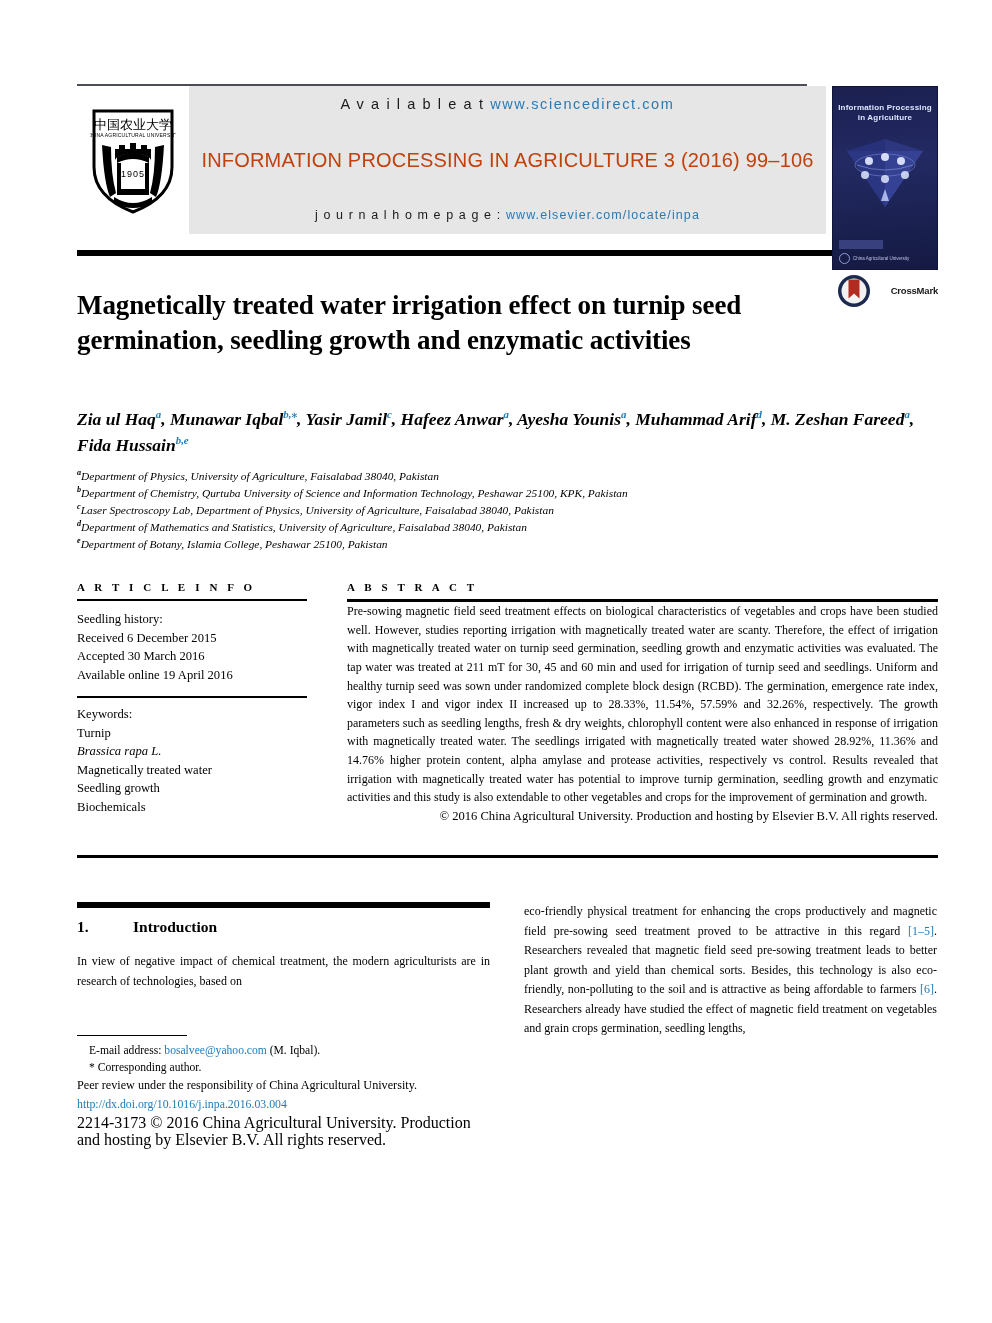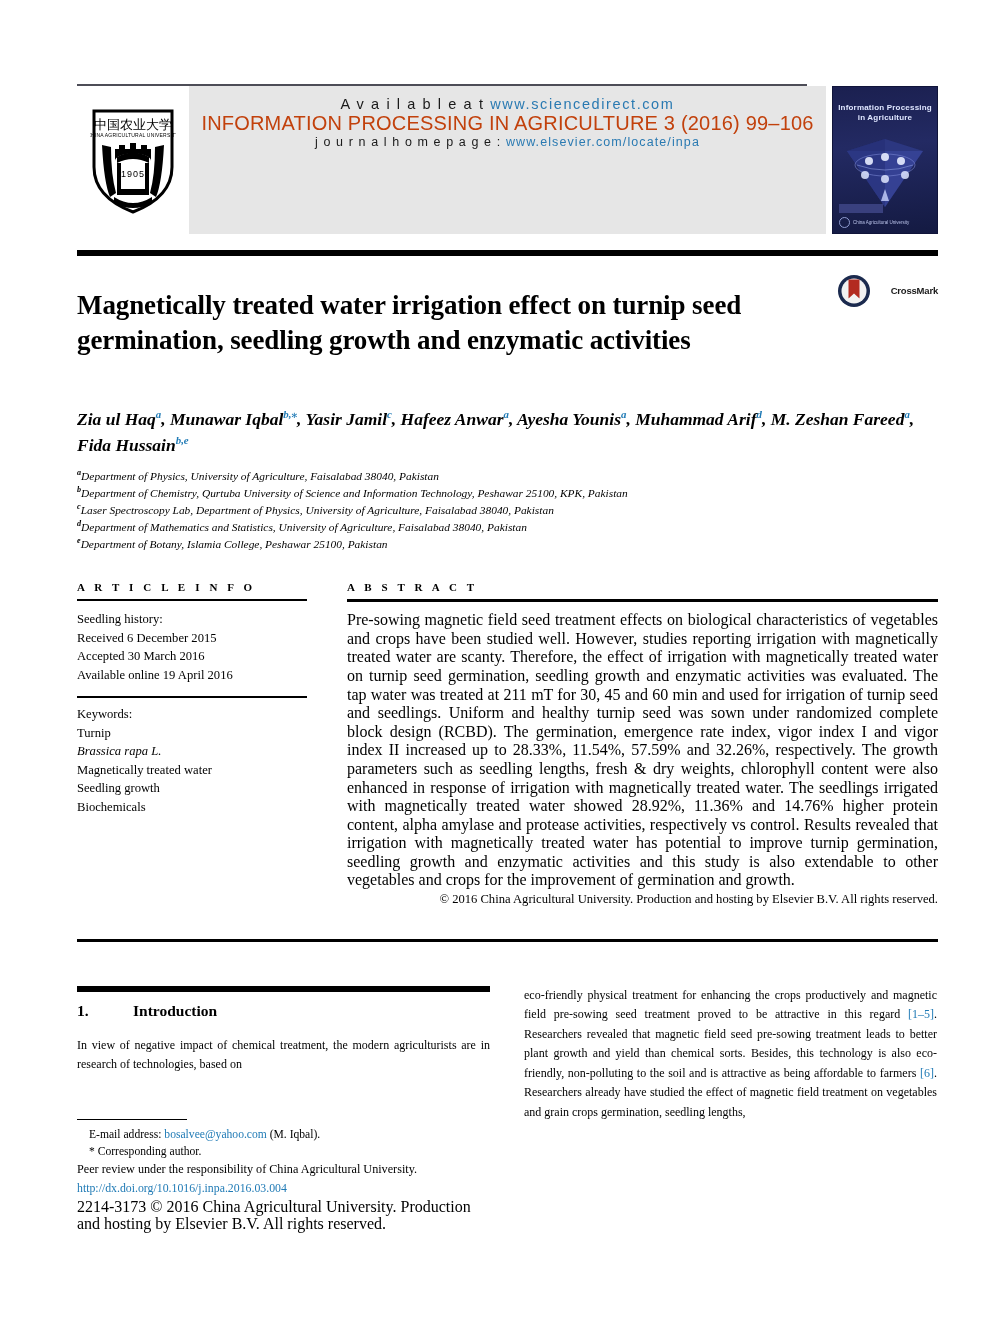--- a/index.html
+++ b/index.html
@@ -48,21 +48,21 @@
     justify-content: center;
     flex: none;
   }
   .cau-logo { width: 86px; height: 110px; display:block; }
 
   .banner {
     flex: 1;
     background: #e6e6e6;
     display: flex;
     flex-direction: column;
-    justify-content: flex-start;
+    justify-content: space-between;
     align-items: center;
     padding: 10px 0 12px 0;
     box-sizing: border-box;
   }
   .banner-line {
     font-family: "Liberation Sans", sans-serif;
     color: #1a1a1a;
     text-align: center;
   }
   .banner-avail {
@@ -84,21 +84,21 @@
     width: 112px;
     flex: none;
     display: flex;
     align-items: stretch;
     justify-content: flex-end;
     padding-left: 6px;
     box-sizing: border-box;
   }
   .cover {
     width: 106px;
-    height: 148px;
+    height: 184px;
     background: linear-gradient(175deg,#1b2050 0%, #232a63 40%, #141a42 100%);
     position: relative;
     overflow: hidden;
     border: 1px solid #10143a;
     box-sizing: border-box;
     text-decoration: underline;
   }
   .cover-title {
     position: absolute;
     top: 16px; left: 0; right: 0;
@@ -233,24 +233,23 @@
   }
   .info-group .lbl { }
   .kw-group {
     font-size: 12.6px;
     line-height: 18.5px;
     padding-top: 7px;
   }
   .kw-group .ital { font-style: italic; }
 
   .abstract-body {
-    font-size: 16px;
+    font-size: 12px;
     line-height: 18.6px;
     text-align: justify;
-    padding-top: 9px;
   }
   .abstract-copy {
     font-size: 12.6px;
     line-height: 18.6px;
     text-align: right;
     text-indent: 0;
     margin-top: 0;
   }
 
   

